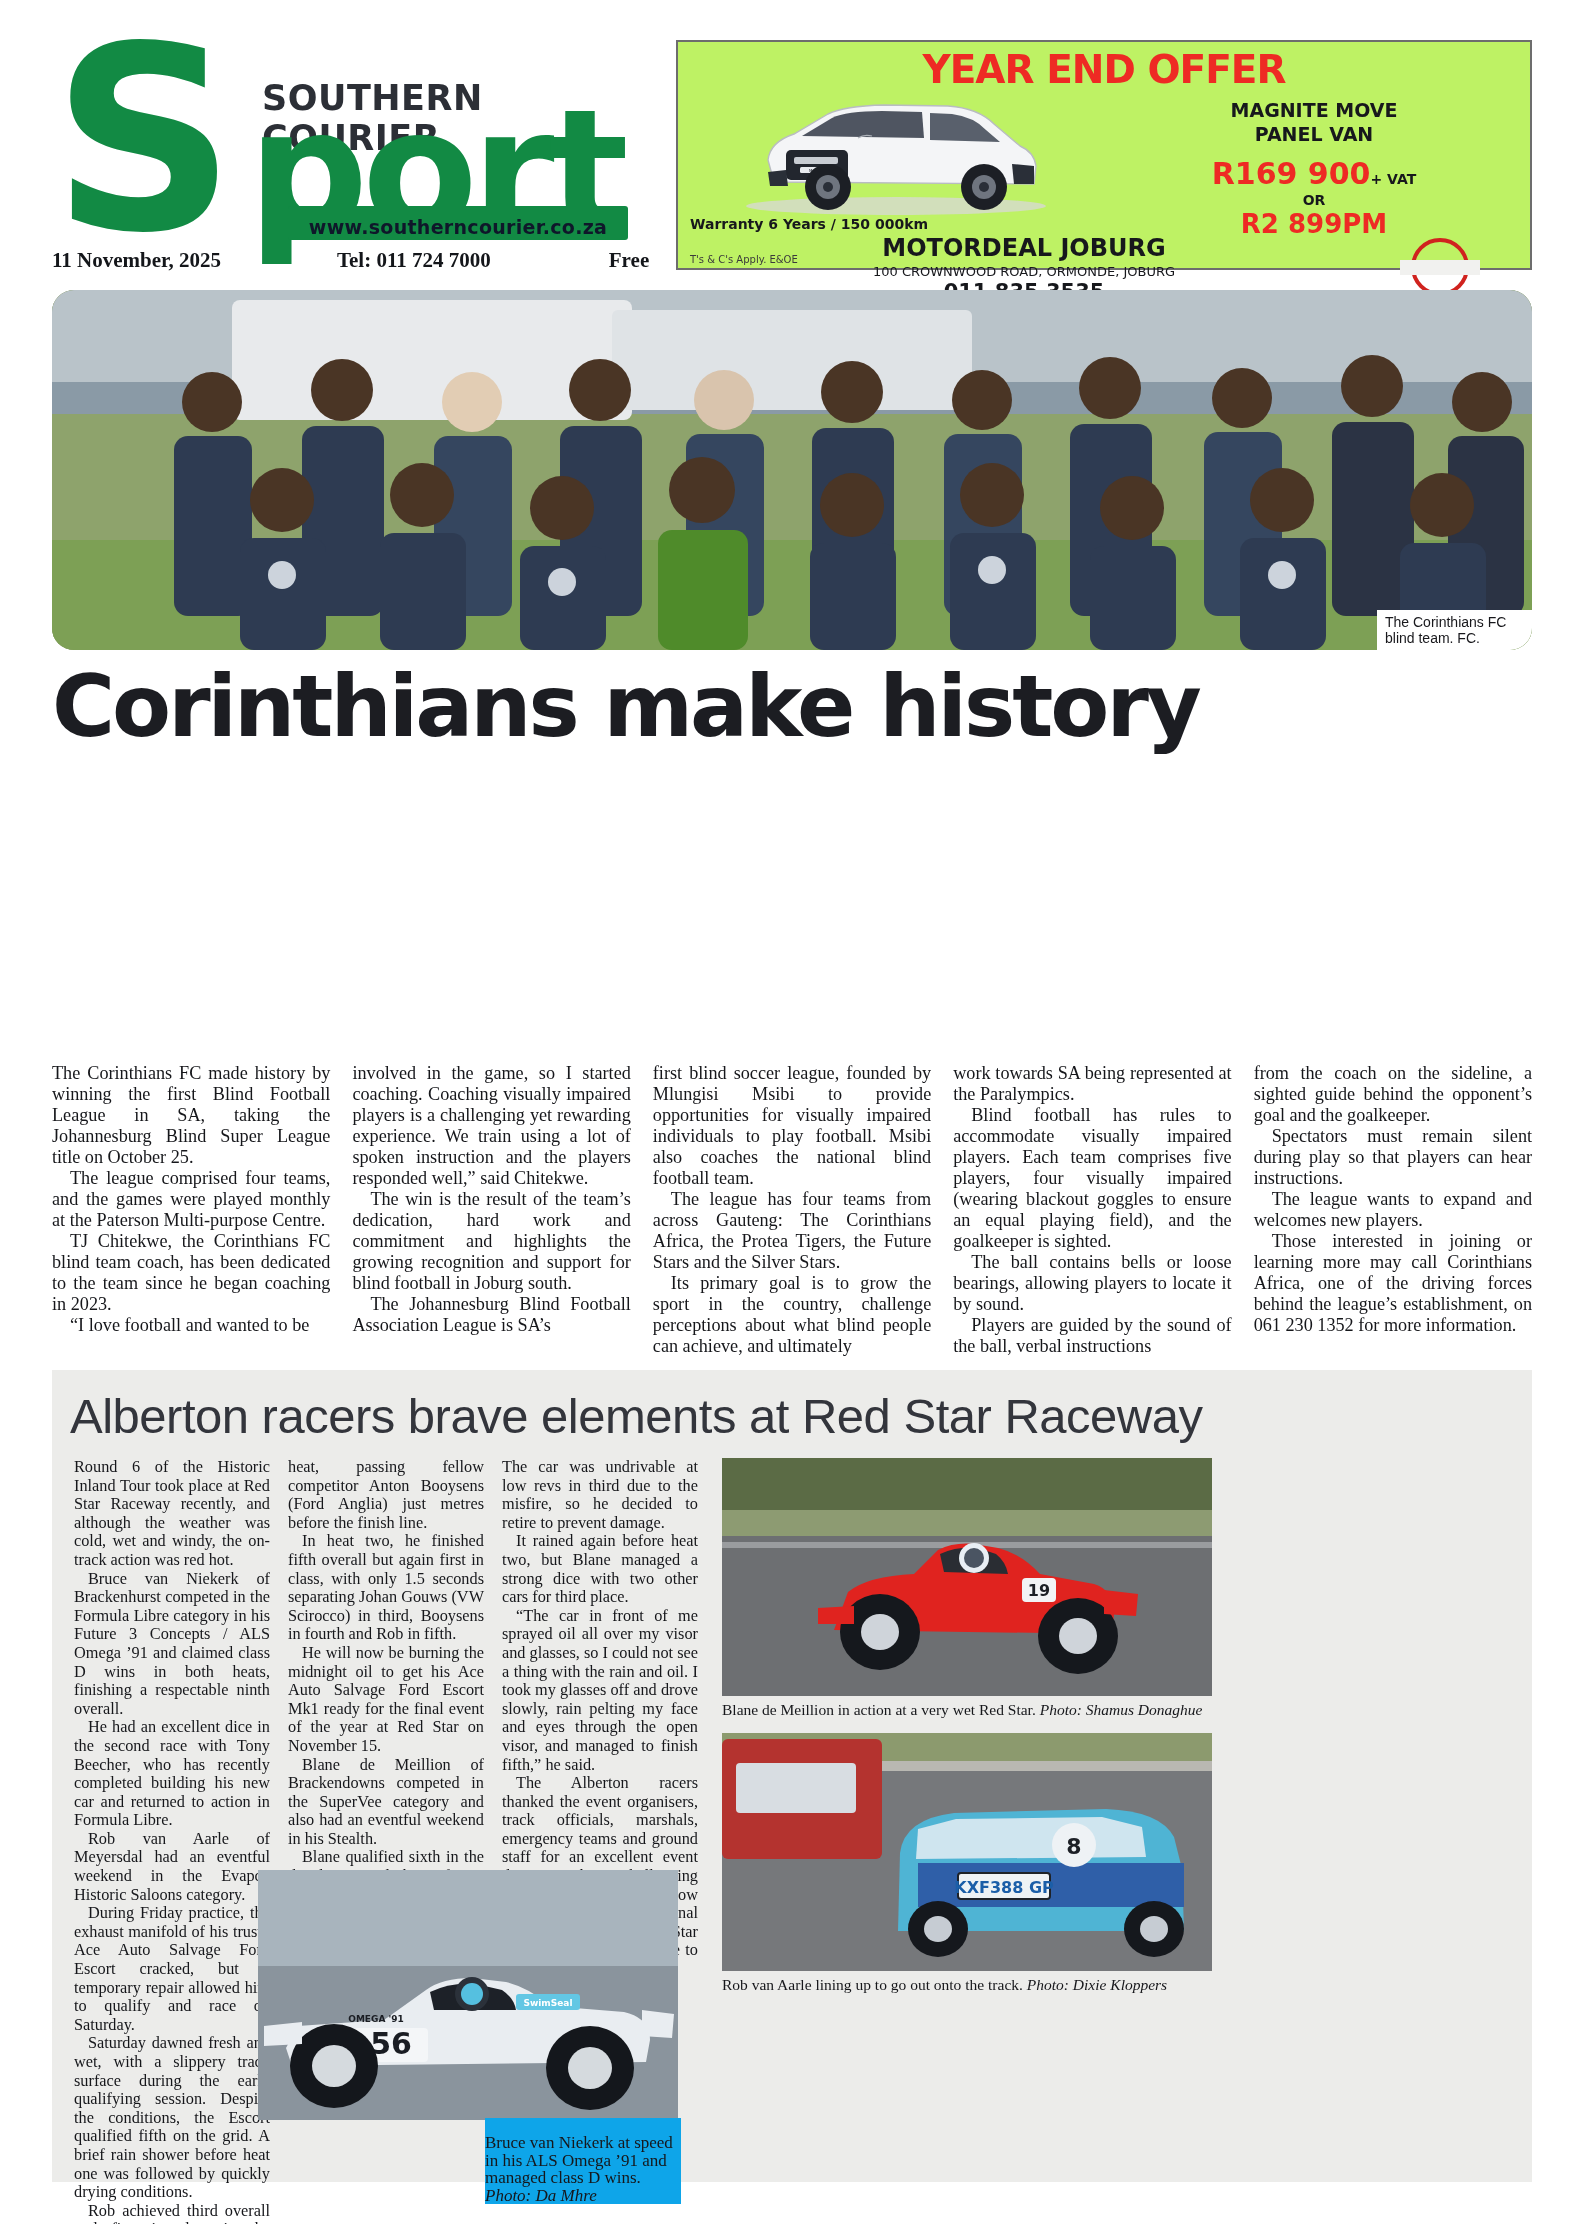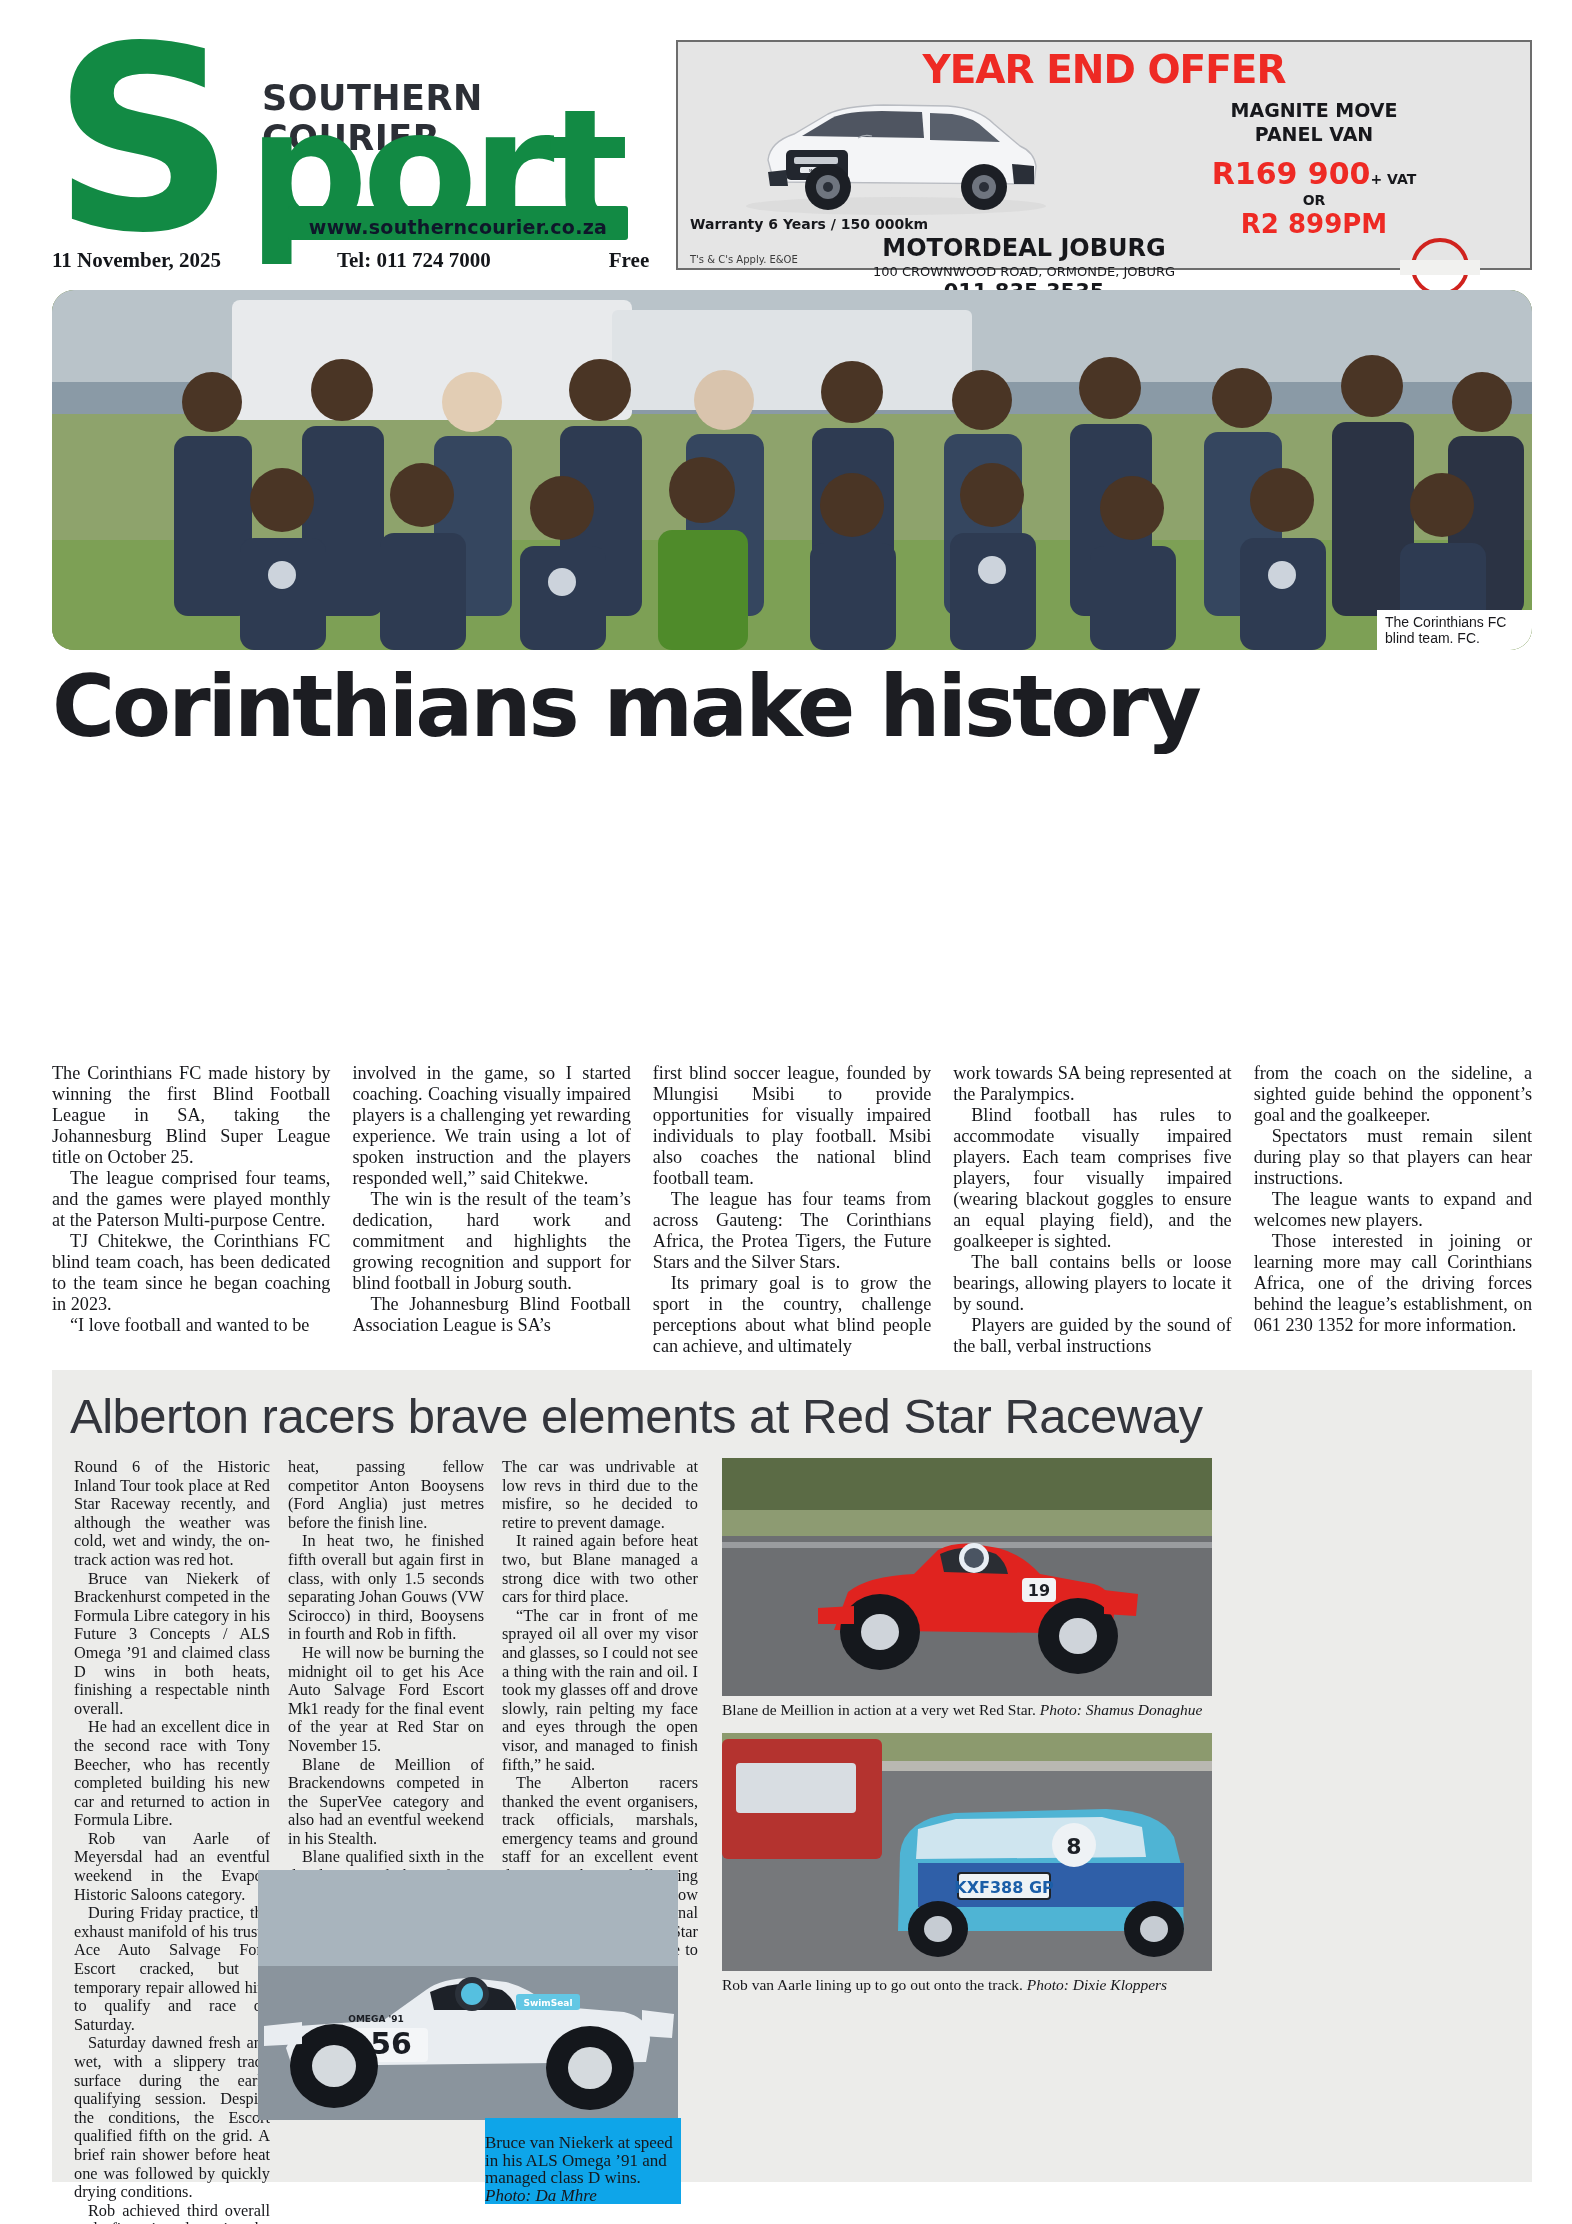--- a/index.html
+++ b/index.html
@@ -57,21 +57,21 @@
     font-size:21px; color:#14161a; margin-left:116px;
   }
   .infoline .free {
     font-family:"Liberation Serif", serif; font-weight:bold;
     font-size:21px; color:#14161a; margin-left:118px;
   }
 
   
   .ad {
     position:absolute; left:676px; top:40px; width:856px; height:230px;
-    background:#e5e5e5; border:2px solid #6d6d6d;
+    background:#bef264; border:2px solid #6d6d6d;
     padding:6px 10px 4px 10px;
   }
   .ad-title {
     font-family:"DejaVu Sans", sans-serif; font-weight:bold;
     font-size:39px; color:#ee2a24; letter-spacing:-1px;
     text-align:center; line-height:44px;
   }
   .ad-body { display:flex; height:128px; }
   .ad-car { width:420px; position:relative; }
   .car-svg { position:absolute; left:28px; top:2px; }

